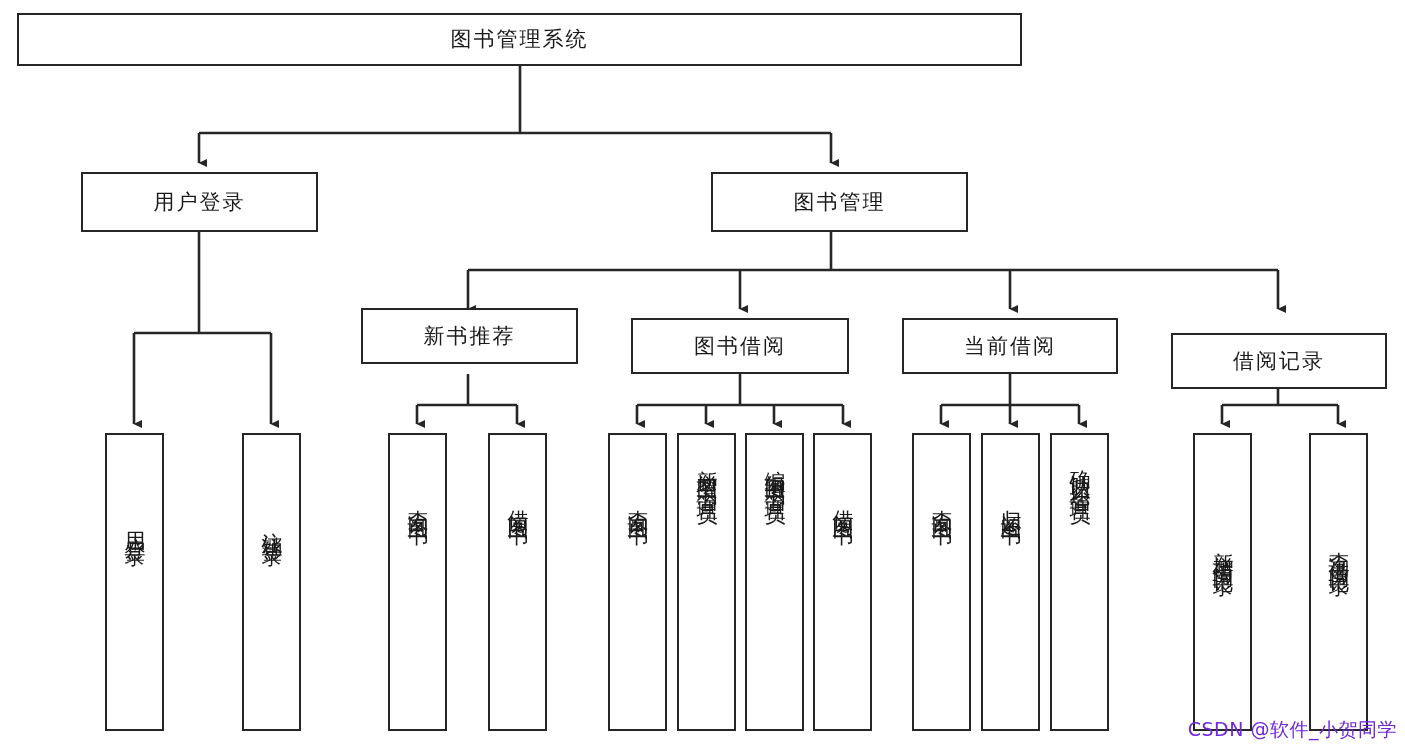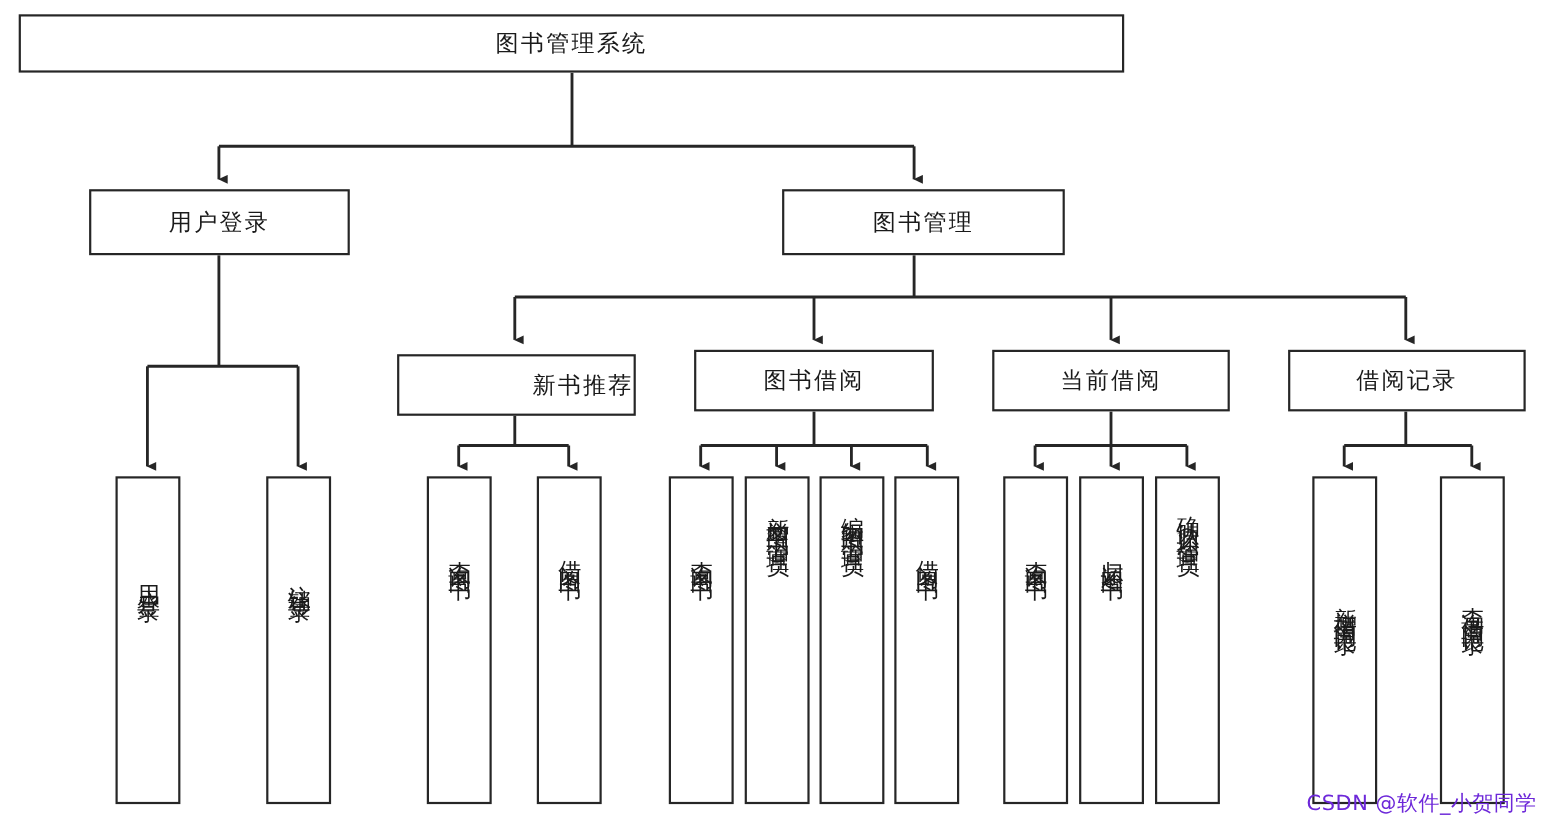--- a/index.html
+++ b/index.html
@@ -144,30 +144,30 @@
     <span class="label">图书管理系统</span>
   </div>
 
   <div class="node level2" style="left:81px; top:172px; width:237px; height:60px;">
     <span class="label">用户登录</span>
   </div>
   <div class="node level2" style="left:711px; top:172px; width:257px; height:60px;">
     <span class="label">图书管理</span>
   </div>
 
-  <div class="node level3" style="left:361px; top:322px; width:217px; height:56px;justify-content:flex-end;">
+  <div class="node level3" style="left:361px; top:308px; width:217px; height:56px;">
     <span class="label">新书推荐</span>
   </div>
   <div class="node level3" style="left:631px; top:318px; width:218px; height:56px;align-items:center;">
     <span class="label">图书借阅</span>
   </div>
   <div class="node level3" style="left:902px; top:318px; width:216px; height:56px;">
     <span class="label">当前借阅</span>
   </div>
-  <div class="node level3" style="left:1171px; top:318px; width:216px; height:56px;justify-content:center;">
+  <div class="node level3" style="left:1171px; top:333px; width:216px; height:56px;justify-content:center;">
     <span class="label">借阅记录</span>
   </div>
 
   <div class="node vertical mid" style="left:105px; top:433px; width:59px; height:298px;">
     <span class="label">用户登录</span>
   </div>
   <div class="node vertical mid" style="left:242px; top:433px; width:59px; height:298px;">
     <span class="label">注销登录</span>
   </div>
 

